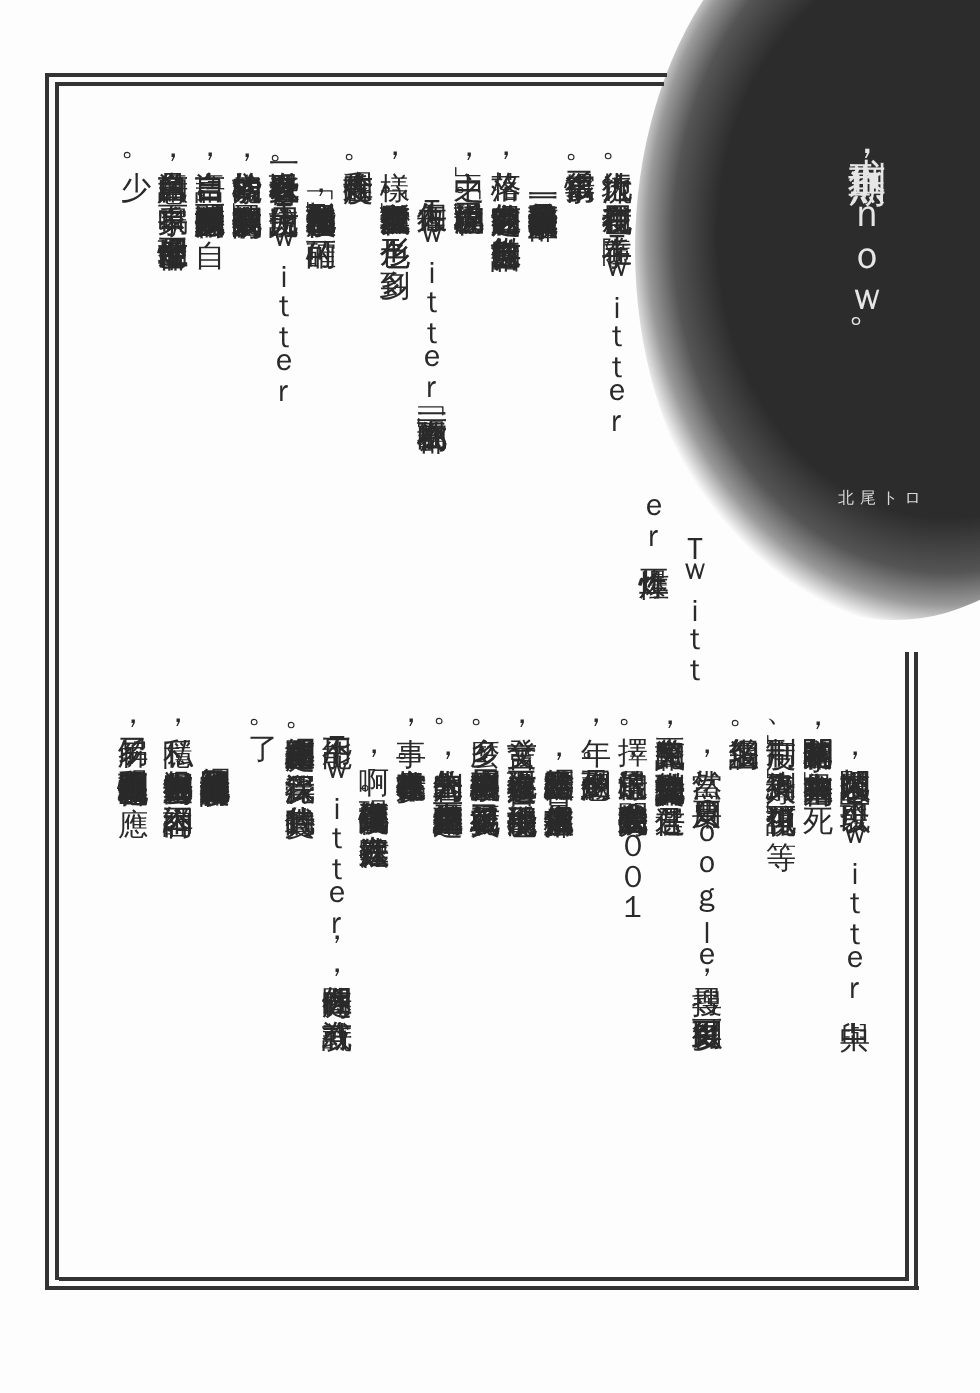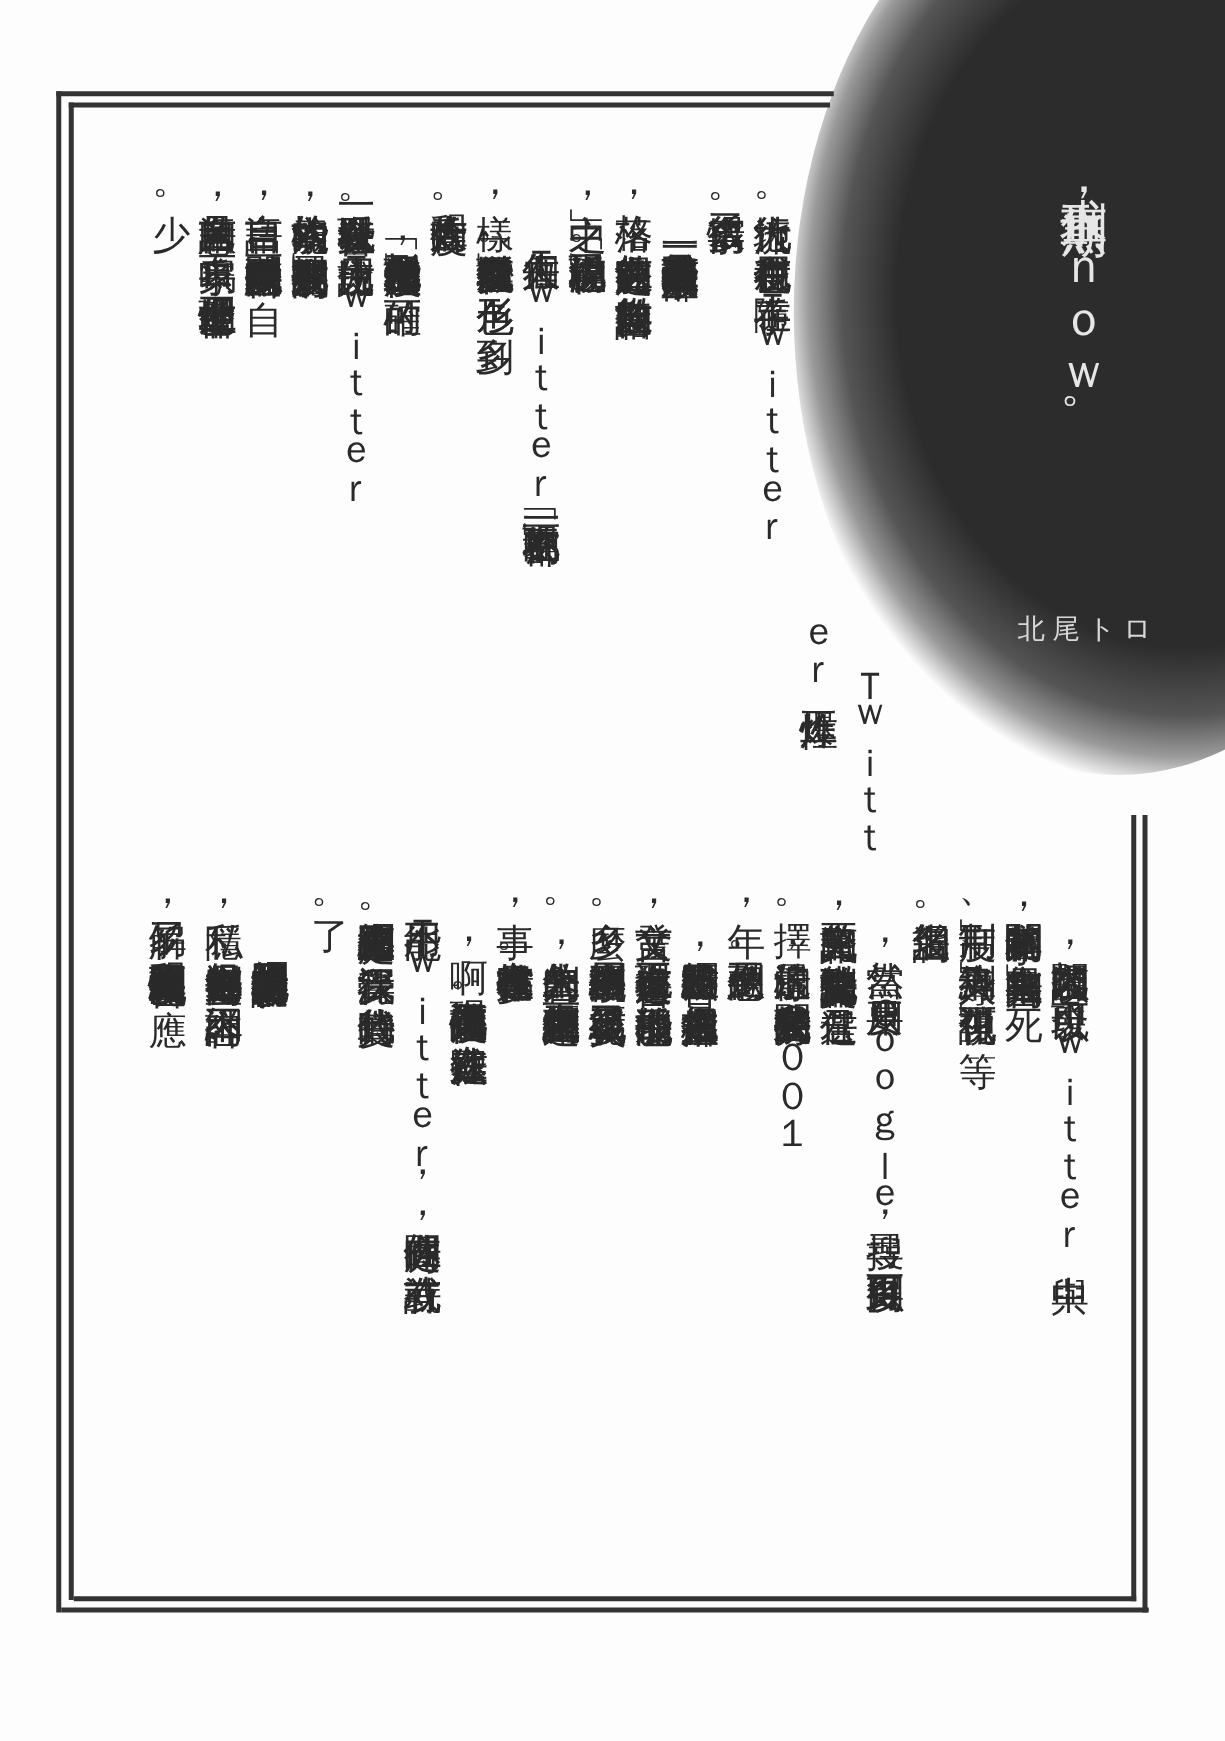--- a/index.html
+++ b/index.html
@@ -24,22 +24,22 @@
     white-space:nowrap;
     color:#2a2a2a;
   }
   .title {
     position:absolute; left:841px; top:128px;
     writing-mode: vertical-rl; text-orientation: upright;
     font-family: "DejaVu Serif", "Liberation Serif", serif;
     font-size:38px; letter-spacing:4px; color:#e6e6e6;
   }
   .author {
-    position:absolute; left:814px; top:488px;
-    font-size:22px; letter-spacing:6px; color:#d8d8d8;
+    position:absolute; left:838px; top:488px;
+    font-size:16px; letter-spacing:6px; color:#d8d8d8;
   }
 </style>
 </head>
 <body>
 
 <div class="blob"></div>
 
 <div>
 
   <div class="frame-line" style="left:45px;top:73px;width:622px;height:4px;"></div>

